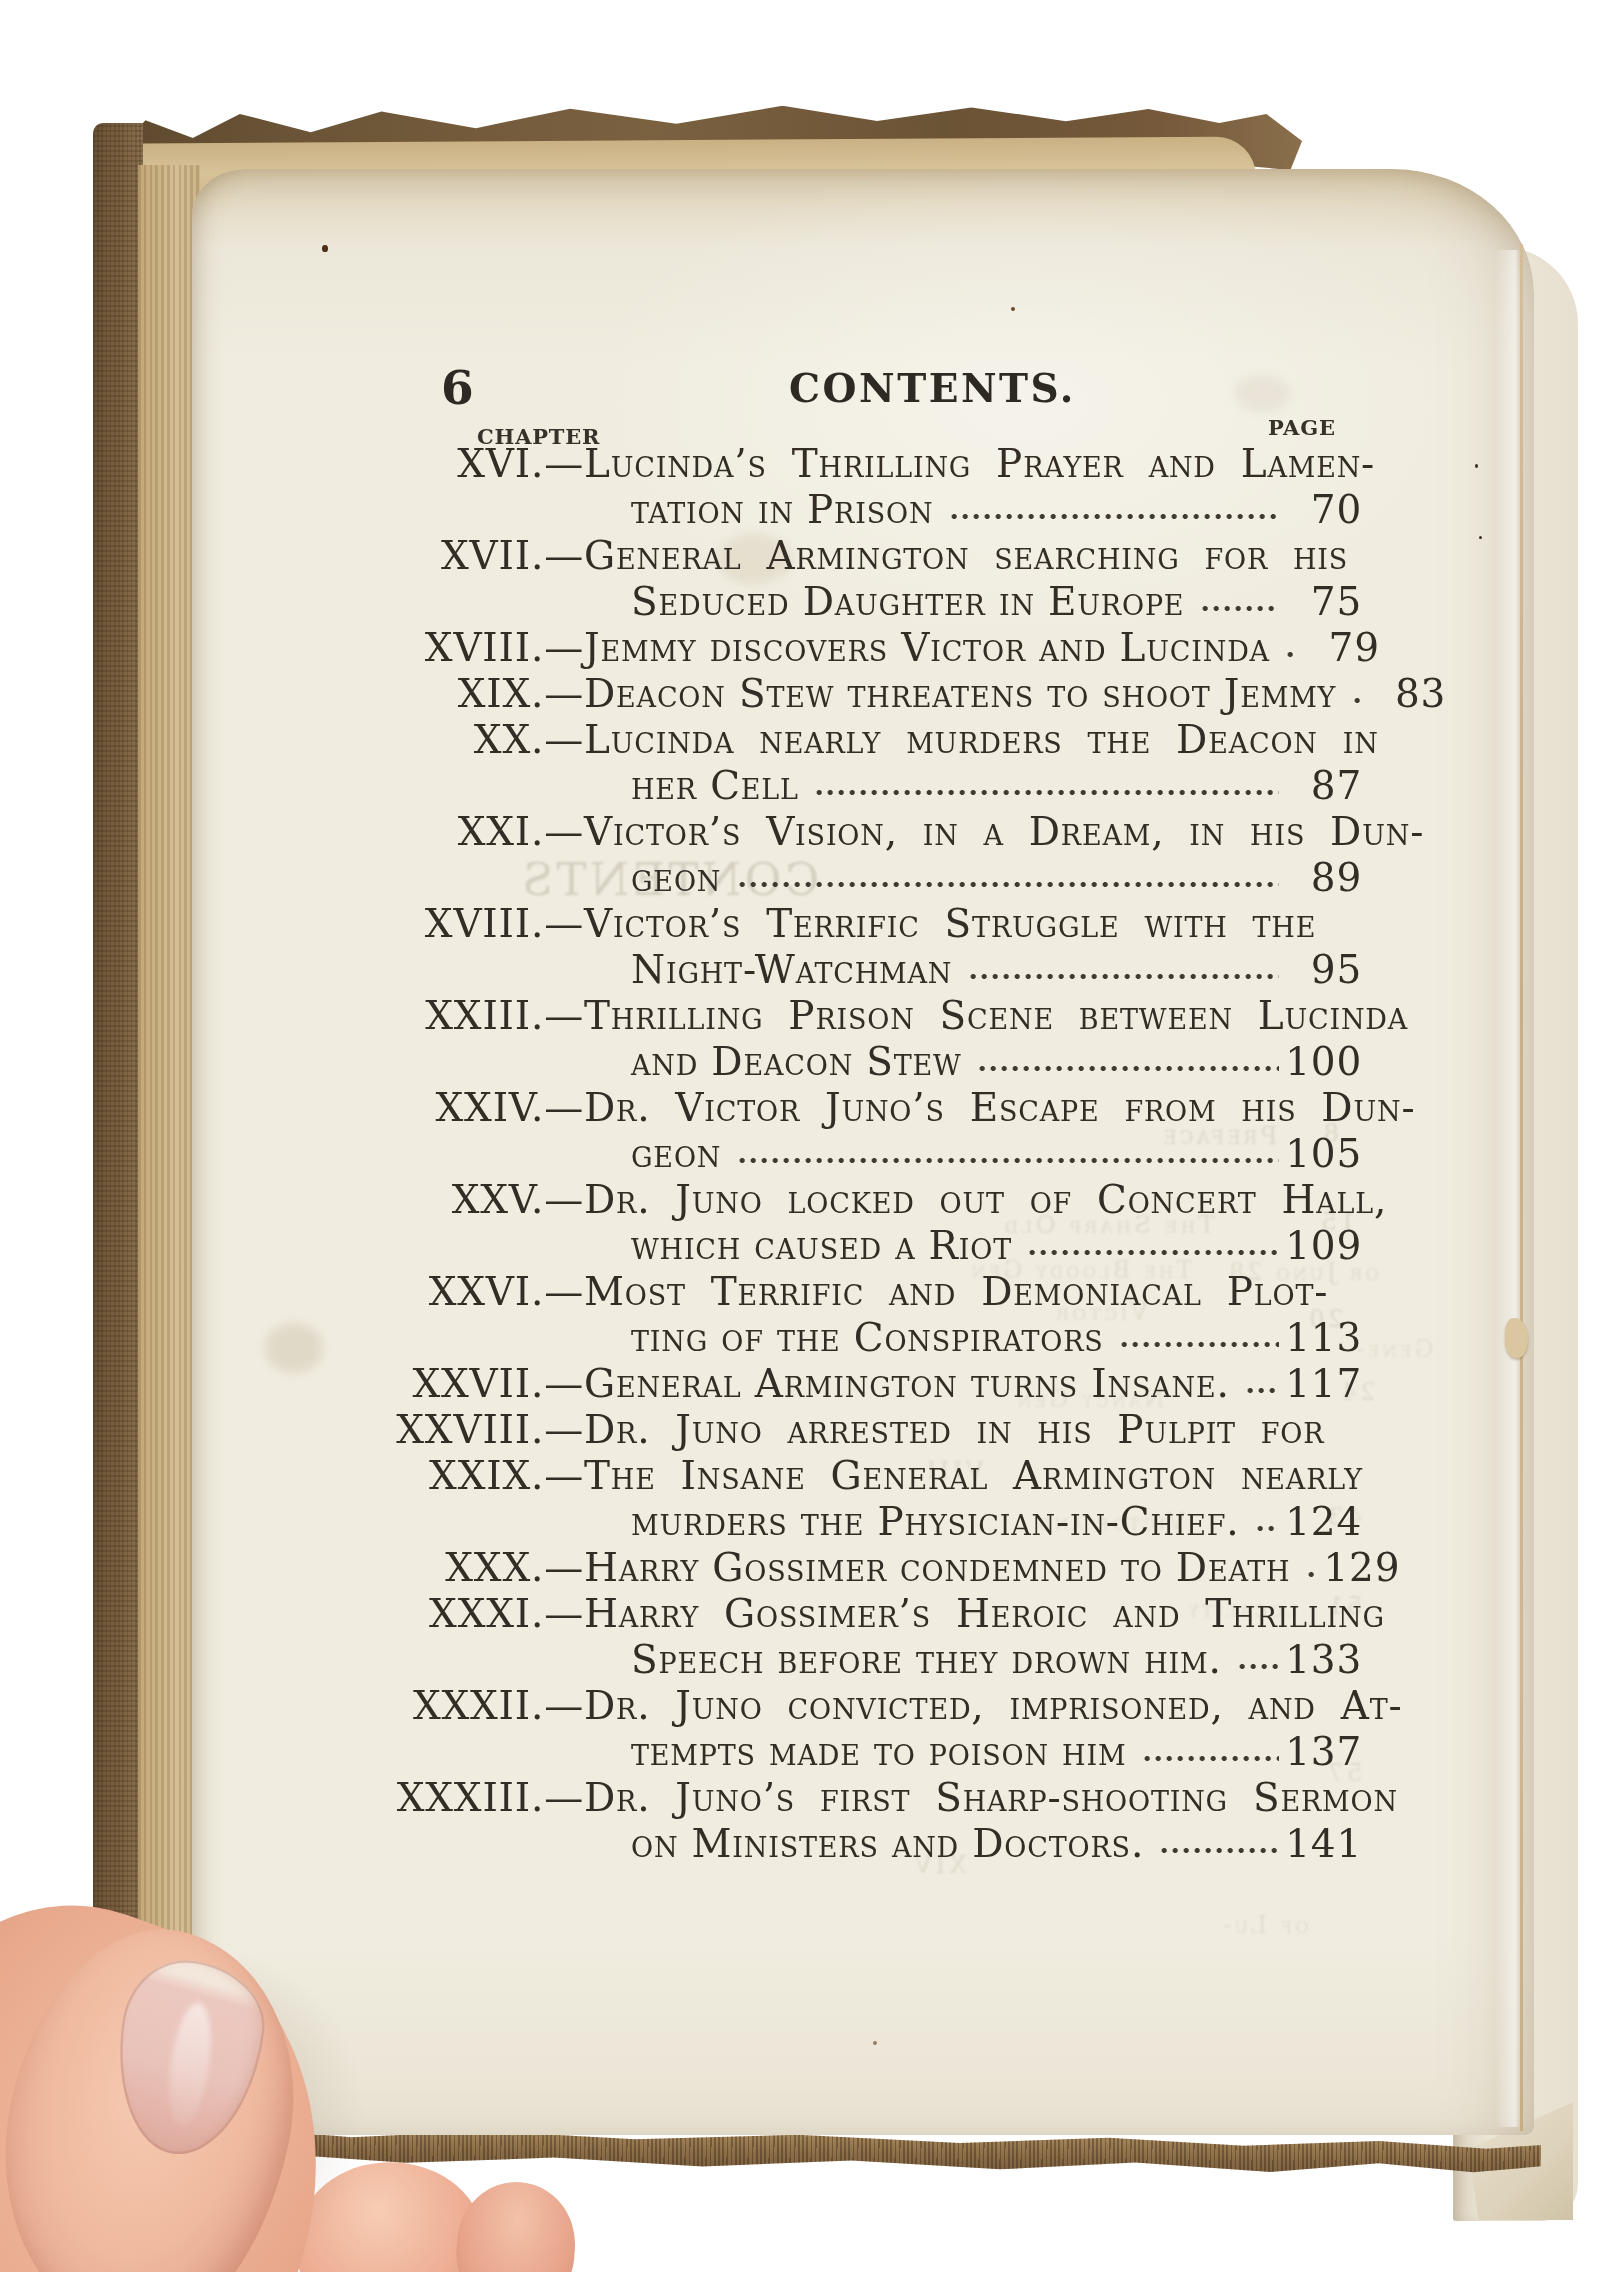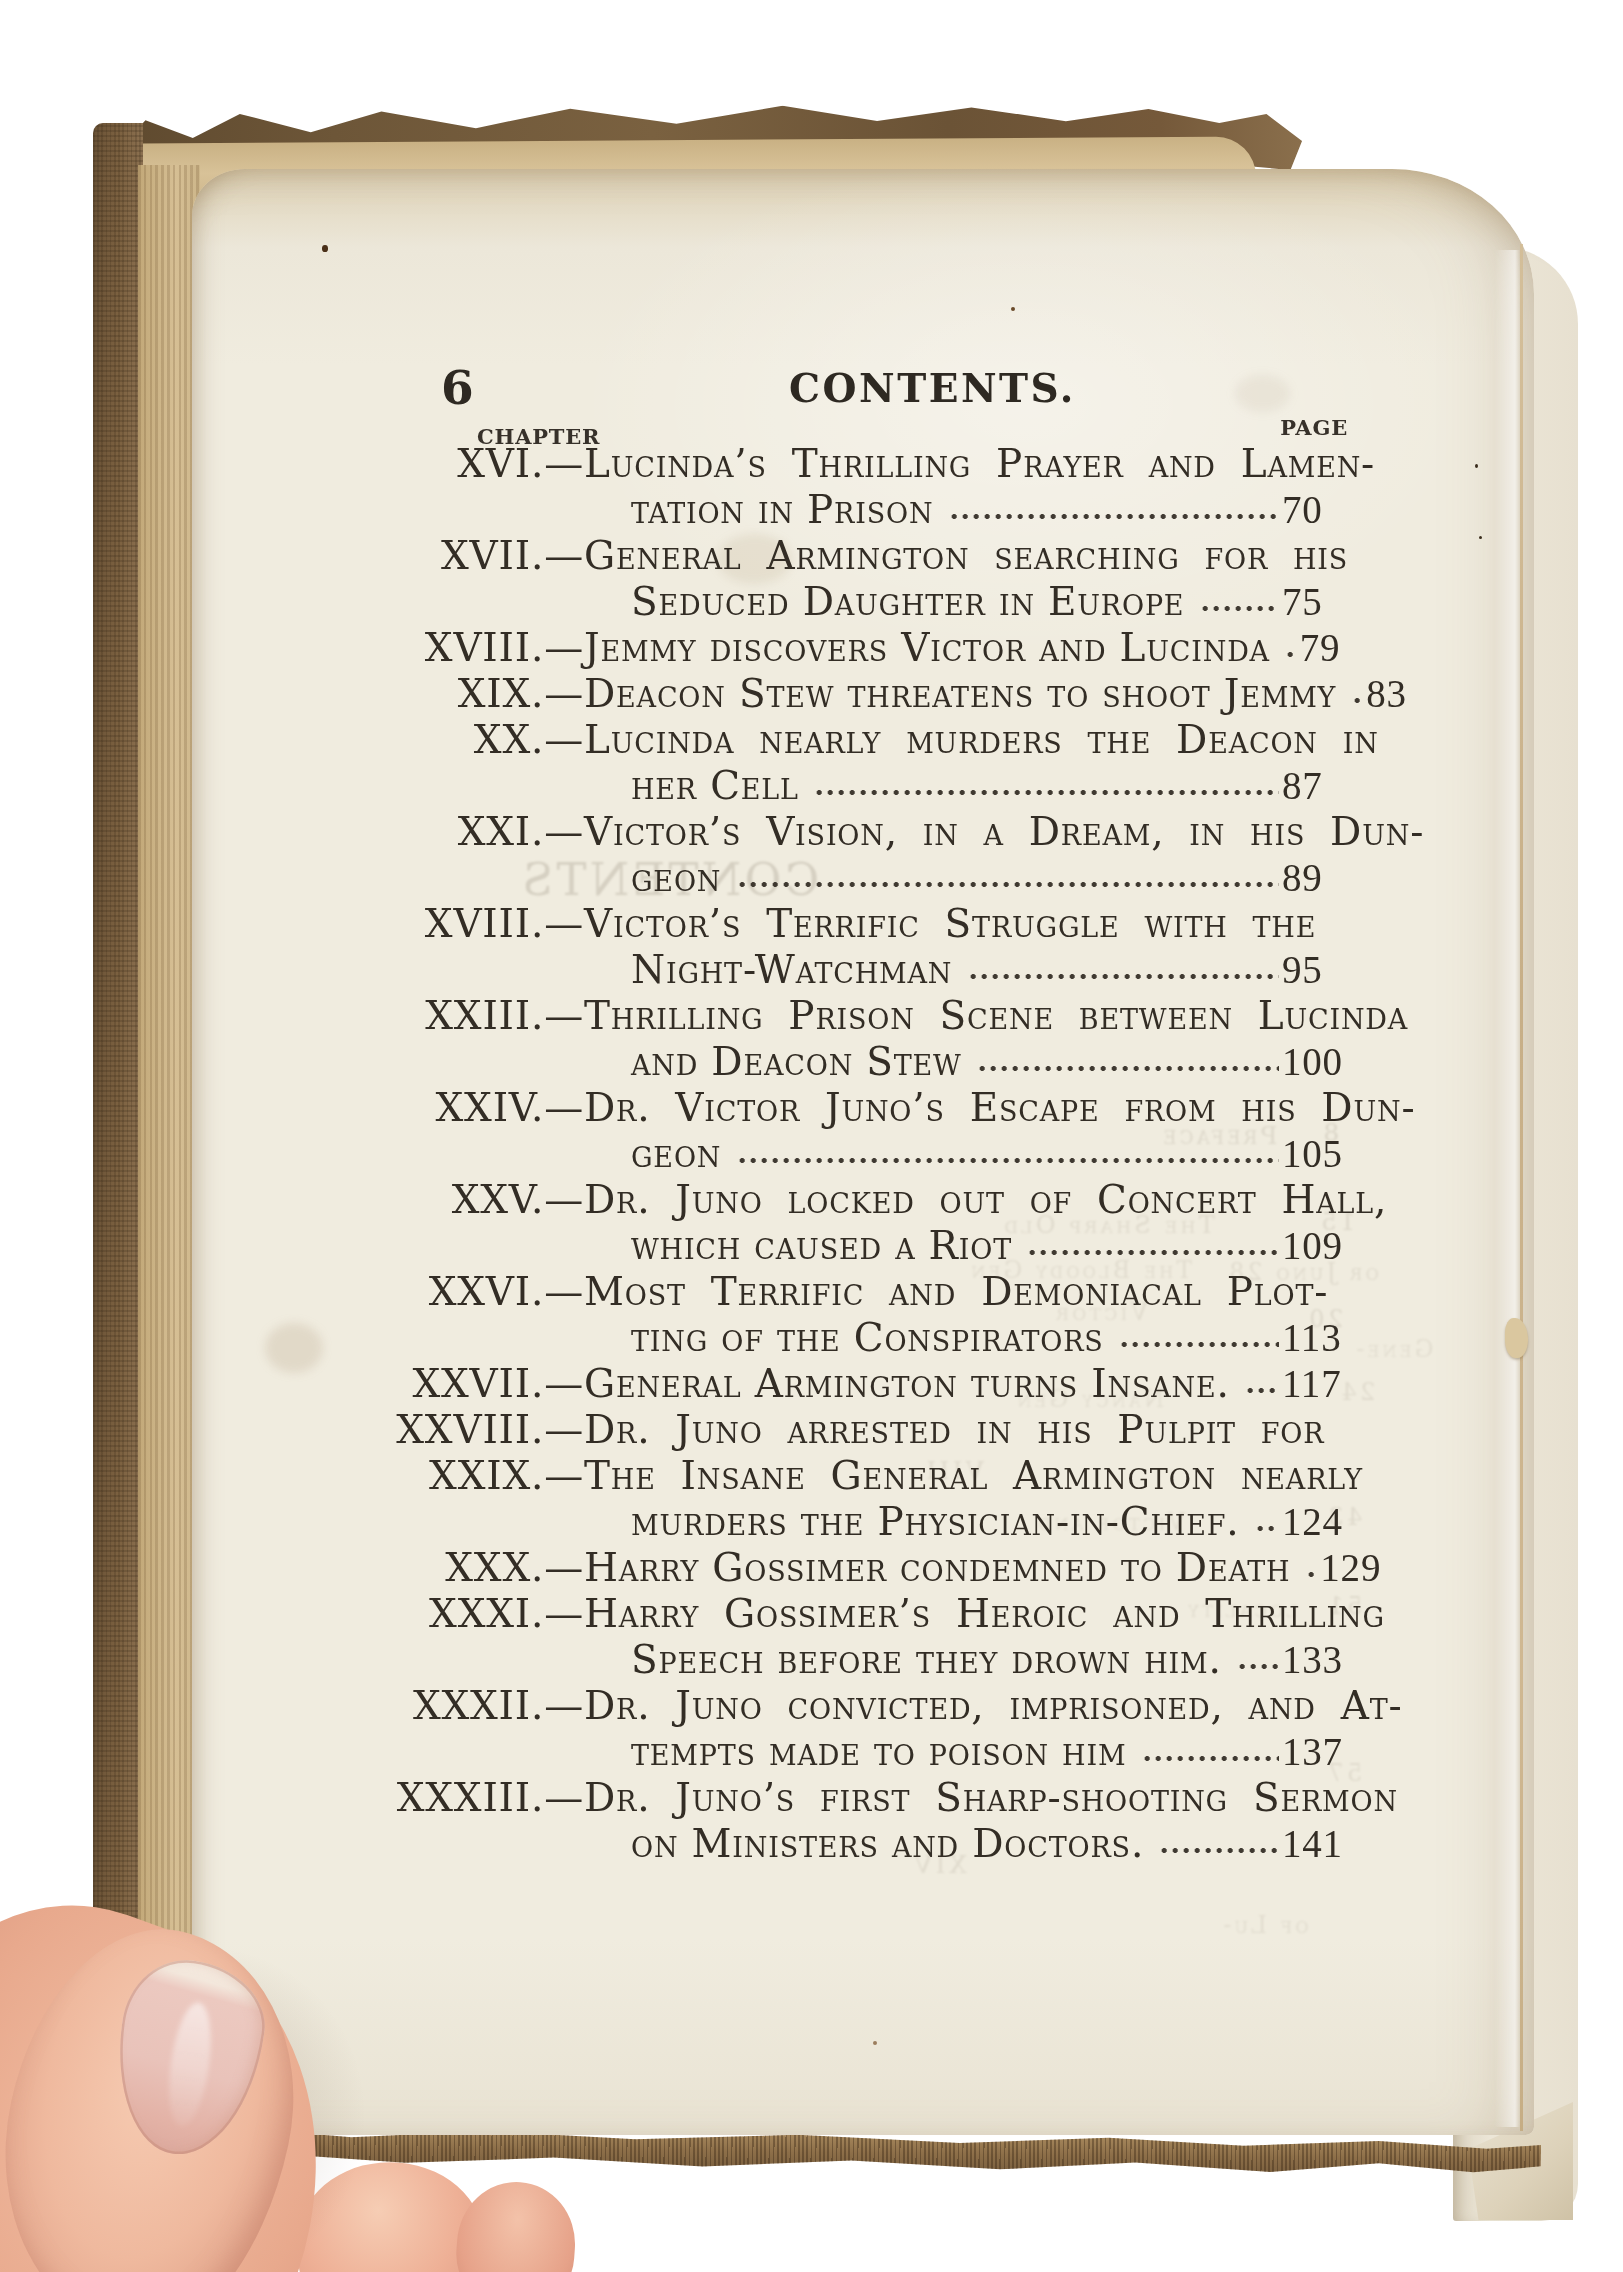--- a/index.html
+++ b/index.html
@@ -62,33 +62,33 @@
 
   .fleck{position:absolute;z-index:9;border-radius:50%;}
   .stain{position:absolute;z-index:9;border-radius:50%;filter:blur(5px);}
 
   
   .content{position:absolute;z-index:9;left:0;top:0;width:1624px;height:2273px;}
   .folio{position:absolute;left:441px;top:360px;font-size:47px;font-weight:bold;color:#2e2922;}
   .page-title{position:absolute;left:789px;top:365px;font-size:39px;font-weight:bold;letter-spacing:2.5px;color:#2e2922;}
   .col-head{position:absolute;font-size:21px;font-weight:bold;letter-spacing:0.8px;color:#37312a;}
   .col-head.chapter{left:477px;top:424px;}
-  .col-head.page{left:1268px;top:415px;width:80px;text-align:right;}
+  .col-head.page{left:1268px;top:415px;width:80px;text-align:left;}
 
   .toc{position:absolute;left:332px;top:441px;width:1030px;}
   .toc-line{display:flex;align-items:baseline;height:46px;line-height:46px;font-size:39px;
             font-variant:small-caps;letter-spacing:0.8px;white-space:nowrap;color:#332d25;}
   .toc-line.spread{word-spacing:0.30em;}
   .numeral{width:252px;flex:0 0 252px;text-align:right;font-variant:normal;letter-spacing:0.8px;}
   .indent{width:299px;flex:0 0 299px;}
   .title-text{margin-right:8.3px;}
   .leader{flex:1 1 auto;min-width:13.3px;margin:0 3.3px 0 5px;align-self:stretch;
     background-image:radial-gradient(circle,rgba(48,42,34,.92) 2.2px,rgba(0,0,0,0) 2.7px);
     background-size:11px 11px;background-repeat:repeat-x;background-position:1.7px calc(100% - 11px);}
-  .pagenum{width:80px;flex:0 0 80px;font-variant:normal;font-family:Liberation Serif, serif;}
+  .pagenum{width:80px;flex:0 0 80px;text-align:right;font-variant:normal;}
 
   
   .ghost-layer{position:absolute;z-index:8;left:0;top:0;width:1624px;height:2273px;pointer-events:none;}
   .ghost{position:absolute;transform:scaleX(-1);color:#6e6250;font-variant:small-caps;
          letter-spacing:3.3px;filter:blur(1px);white-space:nowrap;}
 
   
   .thumb-shadow{position:absolute;z-index:10;left:33px;top:1944px;width:334px;height:350px;
     background:radial-gradient(ellipse,rgba(90,60,40,.22) 0%,rgba(90,60,40,0) 70%);transform:rotate(14deg);}
   .palm{position:absolute;z-index:11;left:-133px;top:1919px;width:451px;height:517px;transform:rotate(20deg);

